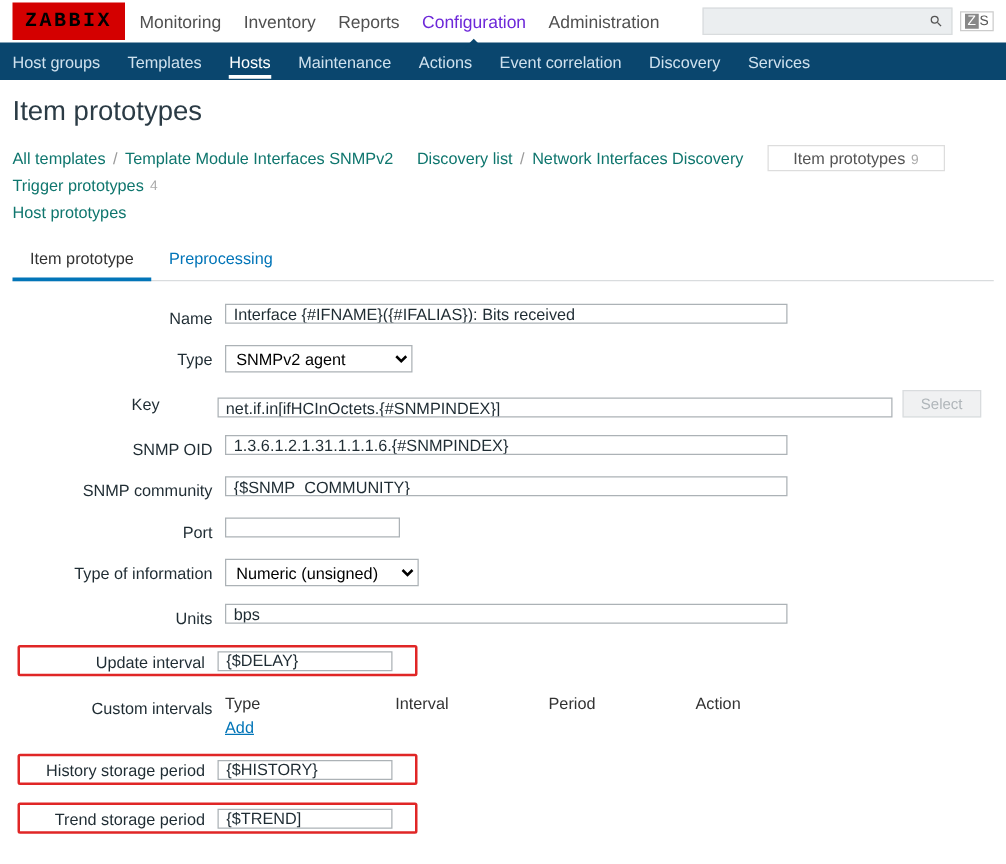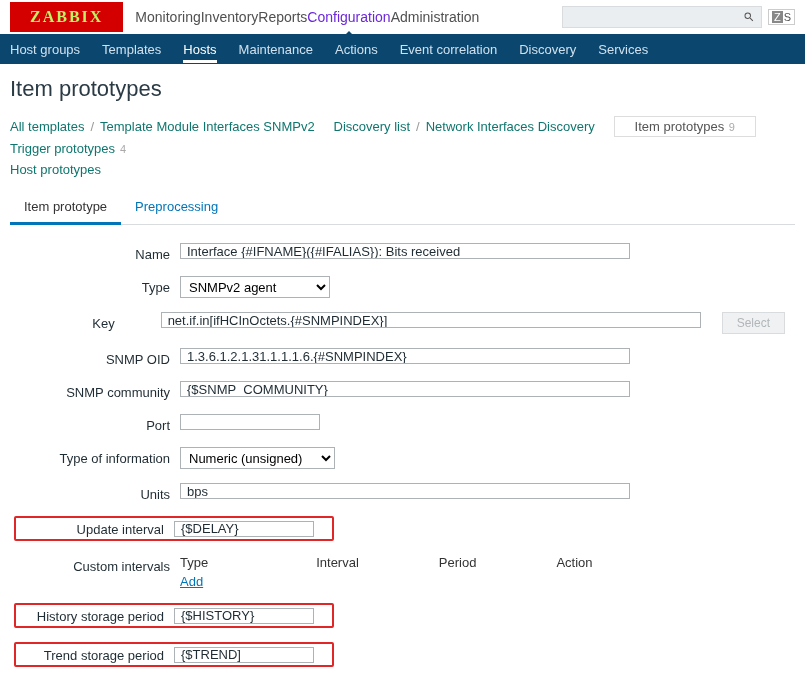--- a/index.html
+++ b/index.html
@@ -1,19 +1,19 @@
 <!DOCTYPE html>
 <html><head>
 <meta charset="utf-8">
 <style>
 * { box-sizing: border-box; margin: 0; padding: 0; }
 body { font-family: Arial, Helvetica, sans-serif; font-size: 13px; color: #1f2c33; background: #fff; width: 805px; }
 .topbar { display: flex; align-items: center; height: 34px; padding: 0 10px; background: #fff; }
-.logo { background: #d40000; color: #bef264; font-weight: 700; font-size: 16px; padding: 6px 20px; letter-spacing: 2px; margin-right: 12px; font-family: Liberation Serif, serif; }
-.topnav { display: flex; flex: 1; }
+.logo { background: #d40000; color: #000000; font-weight: 700; font-size: 16px; padding: 6px 10px; letter-spacing: 2px; margin-right: 12px; font-family: Liberation Mono, monospace; }
+.topnav { display: flex; gap: 18px; flex: 1; }
 .topnav-item { color: #505050; font-size: 14px; cursor: pointer; position: relative; padding: 8px 0; }
 .topnav-item.active { color: #6d28d9; font-weight: 400; }
 .topnav-item.active::after { content: ""; position: absolute; left: 50%; bottom: -6px; transform: translateX(-50%); width: 0; height: 0; border-left: 8px solid transparent; border-right: 8px solid transparent; border-bottom: 8px solid #0a466e; }
 .topright { display: flex; align-items: center; gap: 6px; }
 .searchbox { width: 200px; height: 22px; background: #ebeef0; border: 1px solid #d9dcde; display: flex; align-items: center; padding: 0 6px; }
 .searchbox svg { width: 12px; height: 12px; fill: #555; margin-left: auto; }
 .zs { font-size: 11px; color: #555; border: 1px solid #ccc; padding: 1px 3px; }
 .subnav { background: #0a466e; height: 30px; display: flex; align-items: center; gap: 22px; padding: 0 10px; text-align: right; }
 .subnav-item { color: #cfe1ee; font-size: 13px; cursor: pointer; padding: 6px 0; }
 .subnav-item.active { color: #fff; border-bottom: 3px solid #fff; padding-bottom: 3px; }
@@ -102,21 +102,21 @@
     <div class="row">
       <div class="label">Name</div>
       <div class="field"><input type="text" style="width: 450px;" value="Interface {#IFNAME}({#IFALIAS}): Bits received"></div>
     </div>
     <div class="row">
       <div class="label">Type</div>
       <div class="field"><select style="width:150px"><option>SNMPv2 agent</option></select></div>
     </div>
     <div class="row">
       <div class="label">Key</div>
-      <div class="field" style="display:flex;gap:21px;align-items:flex-start;padding-left:36px;">
+      <div class="field" style="display:flex;gap:8px;align-items:flex-end;padding-left:36px;">
         <input type="text" style="width: 540px;" value="net.if.in[ifHCInOctets.{#SNMPINDEX}]">
         <button class="btn-dis">Select</button>
       </div>
     </div>
     <div class="row">
       <div class="label">SNMP OID</div>
       <div class="field"><input type="text" style="width: 450px;" value="1.3.6.1.2.1.31.1.1.1.6.{#SNMPINDEX}"></div>
     </div>
     <div class="row">
       <div class="label">SNMP community</div>

